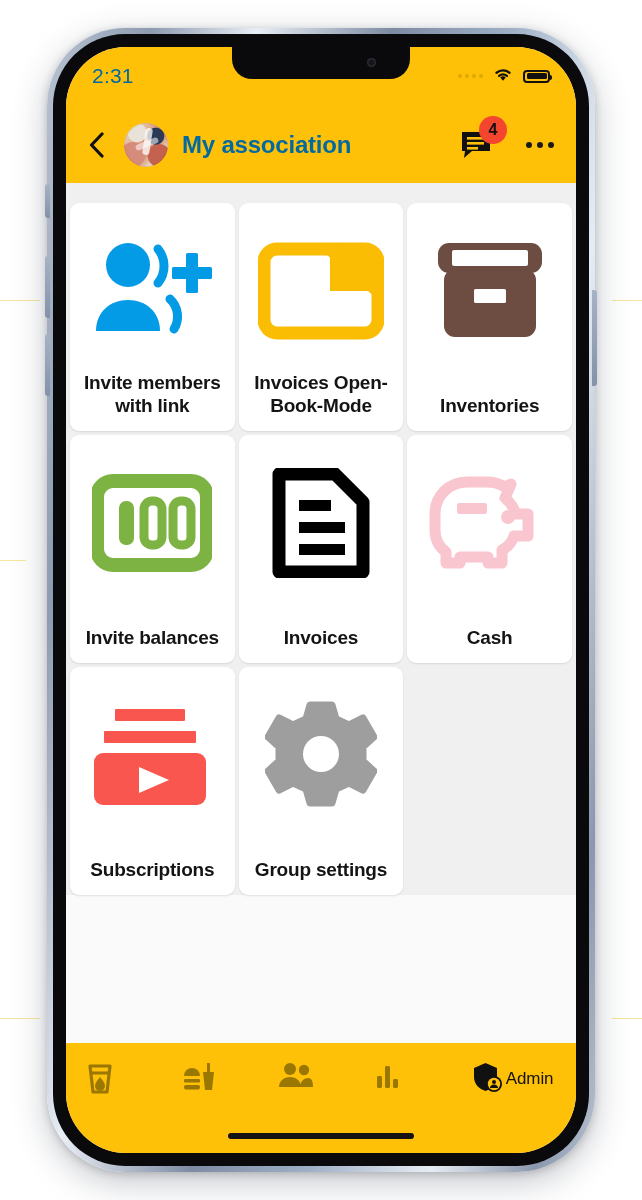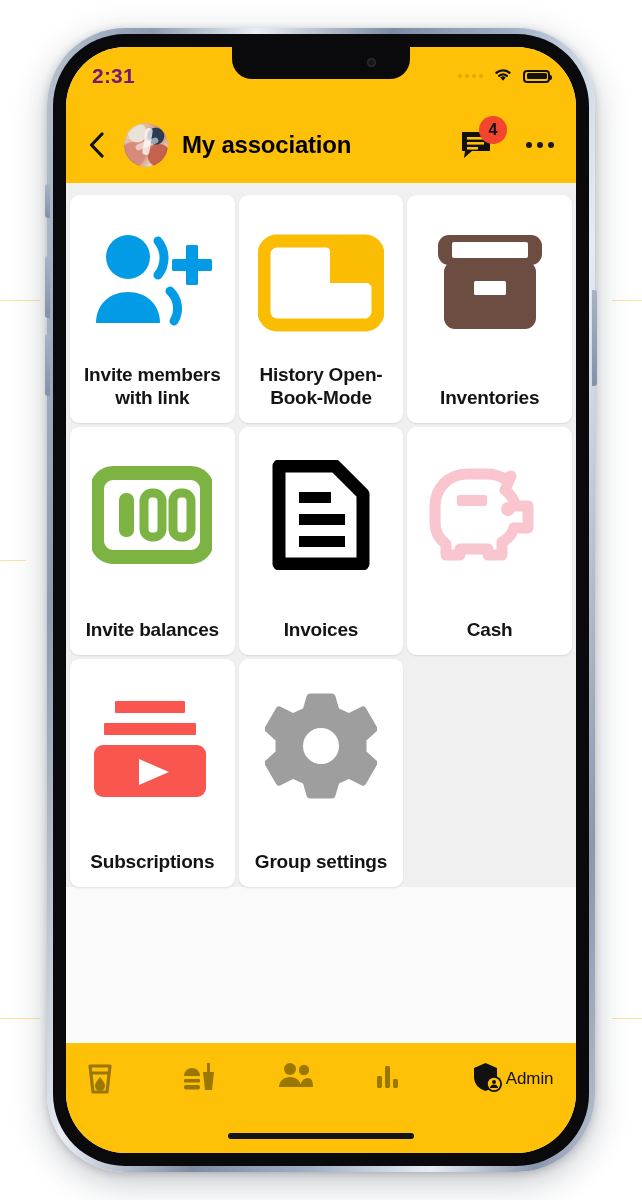--- a/index.html
+++ b/index.html
@@ -44,21 +44,21 @@
             background:linear-gradient(180deg,#a6b3c6,#8492a9); }
   .b-power { position:absolute; right:-2px; top:262px; width:5px; height:96px; border-radius:0 3px 3px 0;
             background:linear-gradient(180deg,#a6b3c6,#8492a9); }
 
   
   .statusbar {
     position:relative; height:60px; background:#FFC107; flex:none;
     display:flex; align-items:flex-start; justify-content:space-between;
     padding:16px 26px 0 26px;
   }
-  .clock { font-size:21px; font-weight:700; color:#701a75; letter-spacing:.2px; line-height:1; padding-top:2px;}
+  .clock { font-size:21px; font-weight:400; color:#0369a1; letter-spacing:.2px; line-height:1; padding-top:2px;}
   .status-right { display:flex; align-items:center; gap:9px; padding-top:3px; }
   .cell-dots { display:flex; gap:3px; align-items:center; }
   .cell-dots i { width:4px; height:4px; border-radius:50%; background:#e0a800; display:block; }
   .battery { width:27px; height:13px; border:2px solid #111; border-radius:4px; position:relative; padding:1.5px; }
   .battery::after { content:""; position:absolute; right:-4px; top:3.5px; width:2px; height:5px;
                     background:#111; border-radius:0 2px 2px 0; }
   .battery span { display:block; width:100%; height:100%; background:#111; border-radius:1.5px; }
 
   .notch {
     position:absolute; left:50%; top:0; transform:translateX(-50%);
@@ -85,35 +85,35 @@
   }
   .avatar .glass { position:relative; width:100%; height:100%; }
   .avatar .glass::before {
     content:""; position:absolute; left:46%; top:12%; width:7px; height:62%;
     background:rgba(255,255,255,.75); transform:rotate(9deg); border-radius:3px;
   }
   .avatar .glass::after {
     content:""; position:absolute; left:24%; top:40%; width:54%; height:6px;
     background:rgba(255,255,255,.55); transform:rotate(-22deg); border-radius:3px;
   }
-  .app-title { font-size:24px; font-weight:700; color:#000000; flex:1; letter-spacing:-.2px; }
+  .app-title { font-size:24px; font-weight:700; color:#0369a1; flex:1; letter-spacing:-.2px; }
   .chat-wrap { position:relative; width:36px; height:34px; flex:none; margin-right:16px; }
   .badge {
     position:absolute; right:-11px; top:-12px; min-width:28px; height:28px; border-radius:50%;
     background:#F4452F; color:#111; font-size:16px; font-weight:700;
     display:flex; align-items:center; justify-content:center; padding:0 3px;
   }
   .kebab { display:flex; gap:5px; align-items:center; flex:none; }
   .kebab i { width:6px; height:6px; border-radius:50%; background:#1a1a1a; display:block; }
 
   
   .content { flex:1; background:#fafafa; overflow:hidden; }
   .grid {
     display:grid; grid-template-columns:repeat(3,1fr);
-    gap:4px; padding:12px 4px 0 4px; background:#f0f0f0;
+    gap:4px; padding:20px 4px 0 4px; background:#f0f0f0;
   }
   .tile {
     background:#fff; border-radius:9px; min-height:228px;
     display:flex; flex-direction:column; align-items:center; justify-content:flex-start;
     padding:22px 8px 14px 8px;
     box-shadow:0 1px 2px rgba(0,0,0,.10);
   }
   .tile-icon { height:132px; display:flex; align-items:center; justify-content:center; }
   .tile-label {
     margin-top:auto; font-size:19px; font-weight:700; color:#141414;
@@ -230,21 +230,21 @@
 
             <div class="tile">
               <div class="tile-icon">
                 <svg width="126" height="104" viewBox="0 0 126 104">
                   <rect x="6" y="10" width="114" height="84" rx="13" fill="none" stroke="#FBBC04" stroke-width="13"></rect>
                   <path d="M72 10h48v42H72Z" fill="#FBBC04"></path>
                   <path d="M72 10 120 52" stroke="#FBBC04" stroke-width="13" fill="none"></path>
                   <rect x="78" y="10" width="42" height="34" fill="#FBBC04"></rect>
                 </svg>
               </div>
-              <div class="tile-label">History Open-Book-Mode</div>
+              <div class="tile-label">Invoices Open-Book-Mode</div>
             </div>
 
             <div class="tile">
               <div class="tile-icon">
                 <svg width="112" height="104" viewBox="0 0 112 104">
                   <rect x="4" y="4" width="104" height="30" rx="11" fill="#6D4C41"></rect>
                   <rect x="18" y="11" width="76" height="16" rx="2" fill="#fff"></rect>
                   <rect x="10" y="30" width="92" height="68" rx="11" fill="#6D4C41"></rect>
                   <rect x="40" y="50" width="32" height="14" rx="1.5" fill="#fff"></rect>
                 </svg>

